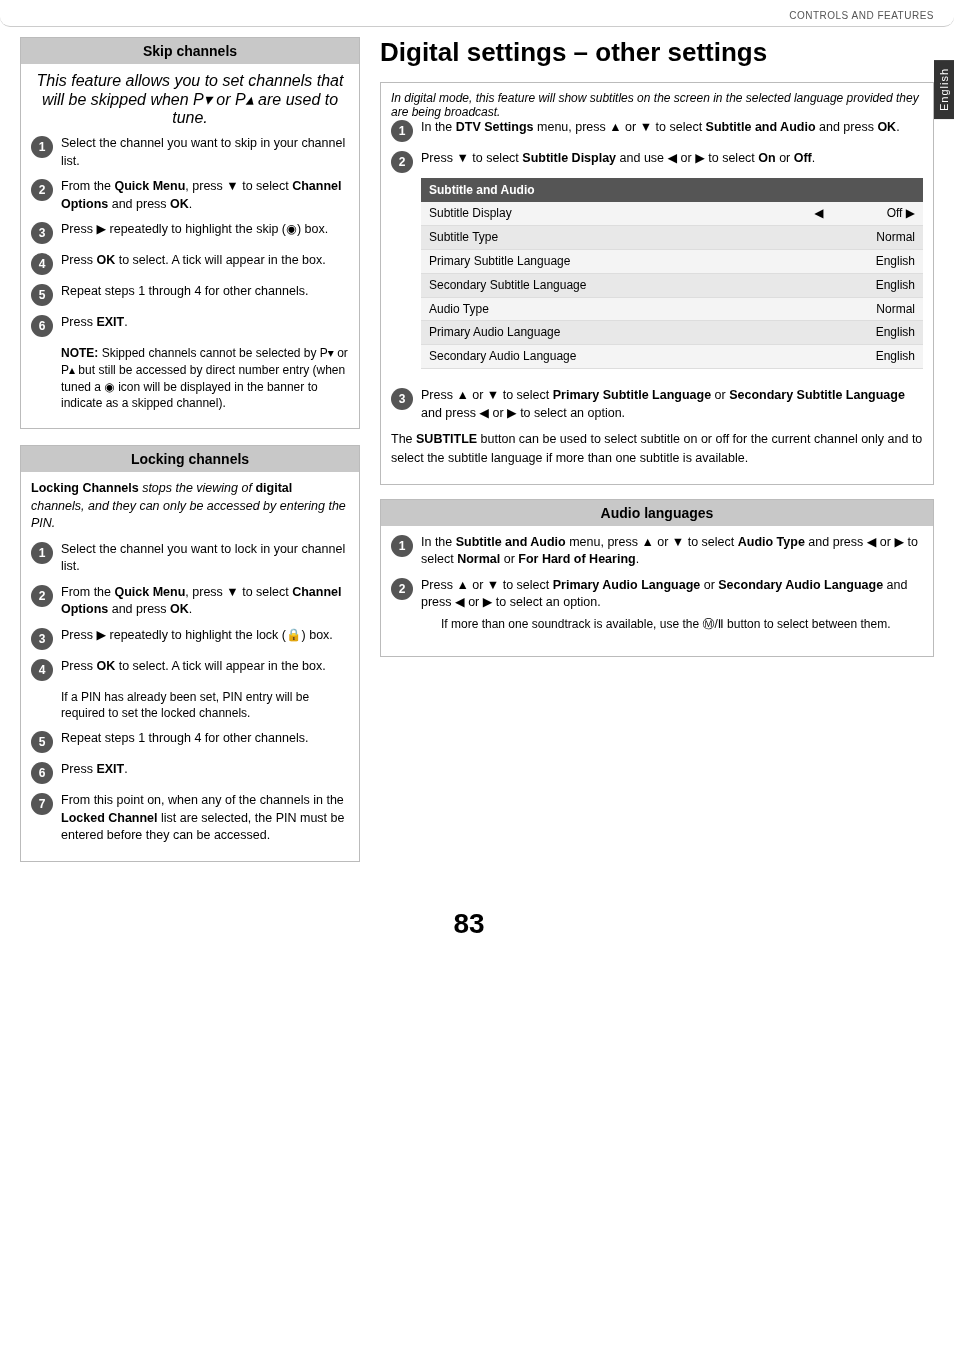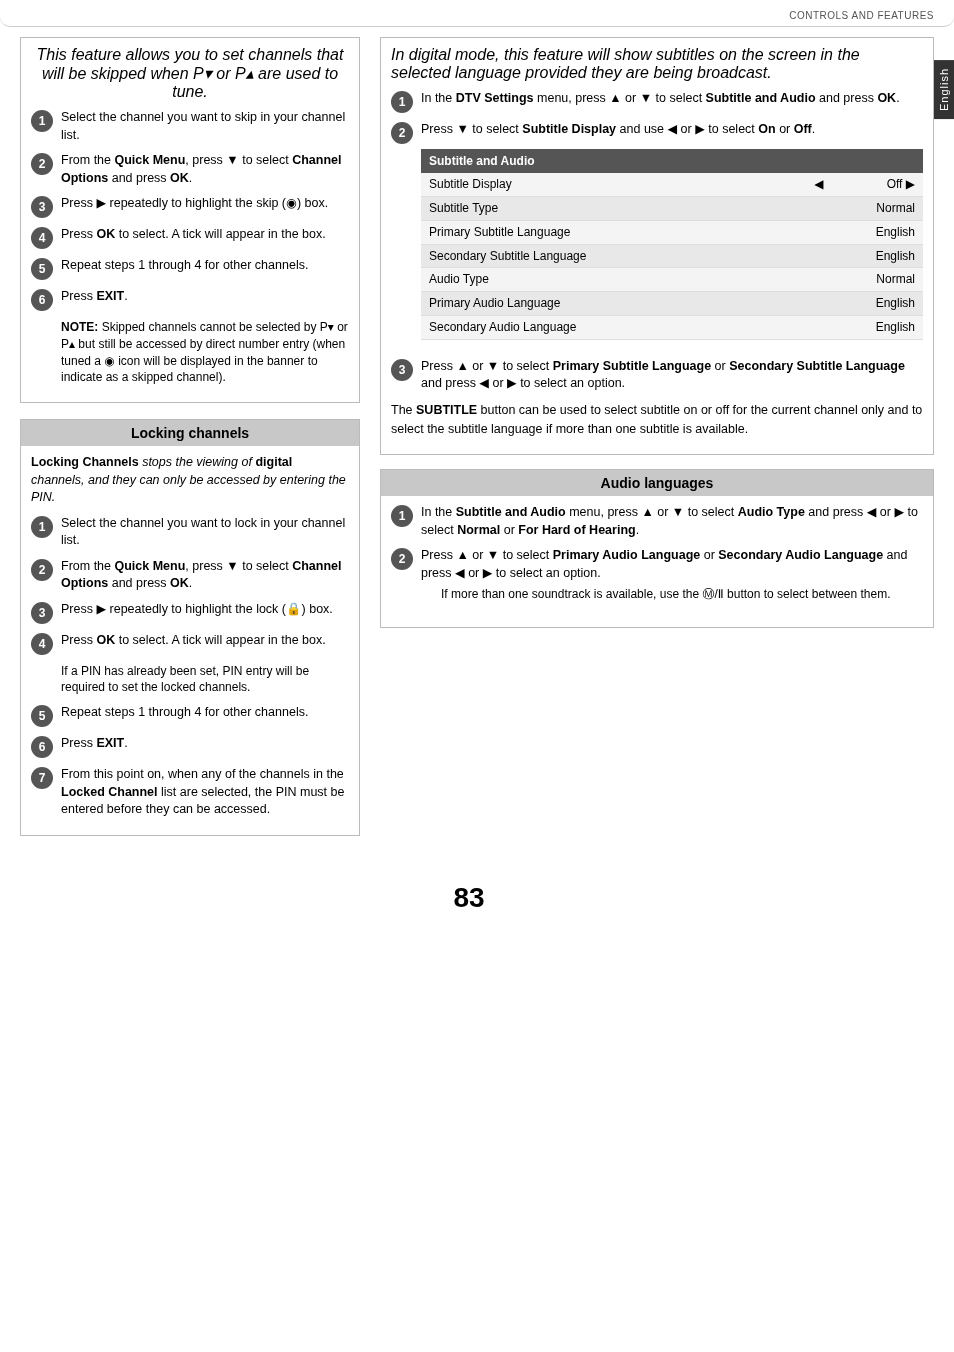--- a/index.html
+++ b/index.html
@@ -71,22 +71,22 @@
 
     .intro-text {
       font-style: italic;
       font-size: 16px;
       margin-bottom: 8px;
       text-align: center;
     }
 
     .intro-text-left {
       font-style: italic;
-      font-size: 16px;
-      margin-bottom: 8px;
+      font-size: 12px;
+      margin-bottom: 0;
     }
 
     .step-row {
       display: flex;
       align-items: flex-start;
       margin-bottom: 8px;
       gap: 8px;
     }
 
     .step-circle {
@@ -227,20 +227,21 @@
 
 <div class="english-tab">
   <span>English</span>
 </div>
 
 <div class="main-content">
 
   <div class="left-column">
 
     <div class="section-box">
+      <div class="section-header">Skip channels</div>
       <div class="section-body">
         <div class="intro-text">This feature allows you to set channels that will be skipped when P▾ or P▴ are used to tune.</div>
 
         <div class="step-row">
           <div class="step-circle">1</div>
           <div class="step-text">Select the channel you want to skip in your channel list.</div>
         </div>
 
         <div class="step-row">
           <div class="step-circle">2</div>
@@ -317,20 +318,21 @@
           <div class="step-text">From this point on, when any of the channels in the <b>Locked Channel</b> list are selected, the PIN must be entered before they can be accessed.</div>
         </div>
 
       </div>
     </div>
 
   </div>
 
   <div class="right-column">
 
+    <div class="page-title">Digital settings – other settings</div>
 
     <div class="right-section-box">
       <div class="right-section-body">
         <div class="intro-text-left"><i>In digital mode, this feature will show subtitles on the screen in the selected language provided they are being broadcast.</i></div>
 
         <div class="step-row">
           <div class="step-circle">1</div>
           <div class="step-text">In the <b>DTV Settings</b> menu, press ▲ or ▼ to select <b>Subtitle and Audio</b> and press <b>OK</b>.</div>
         </div>
 

